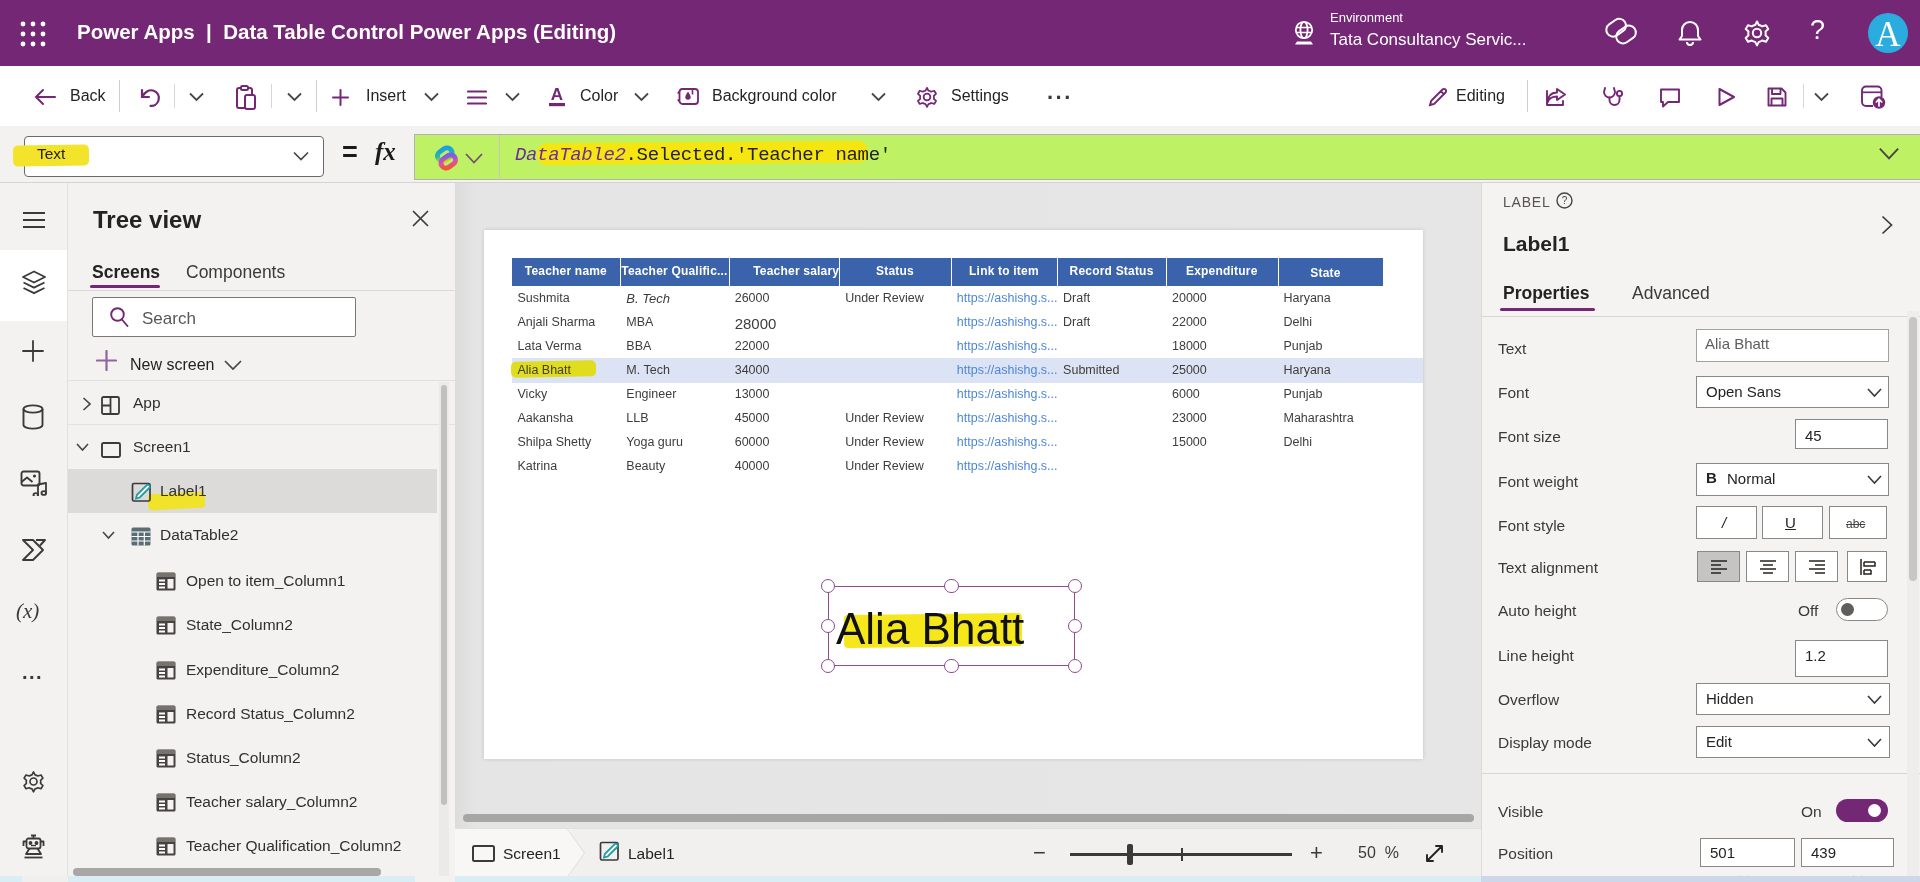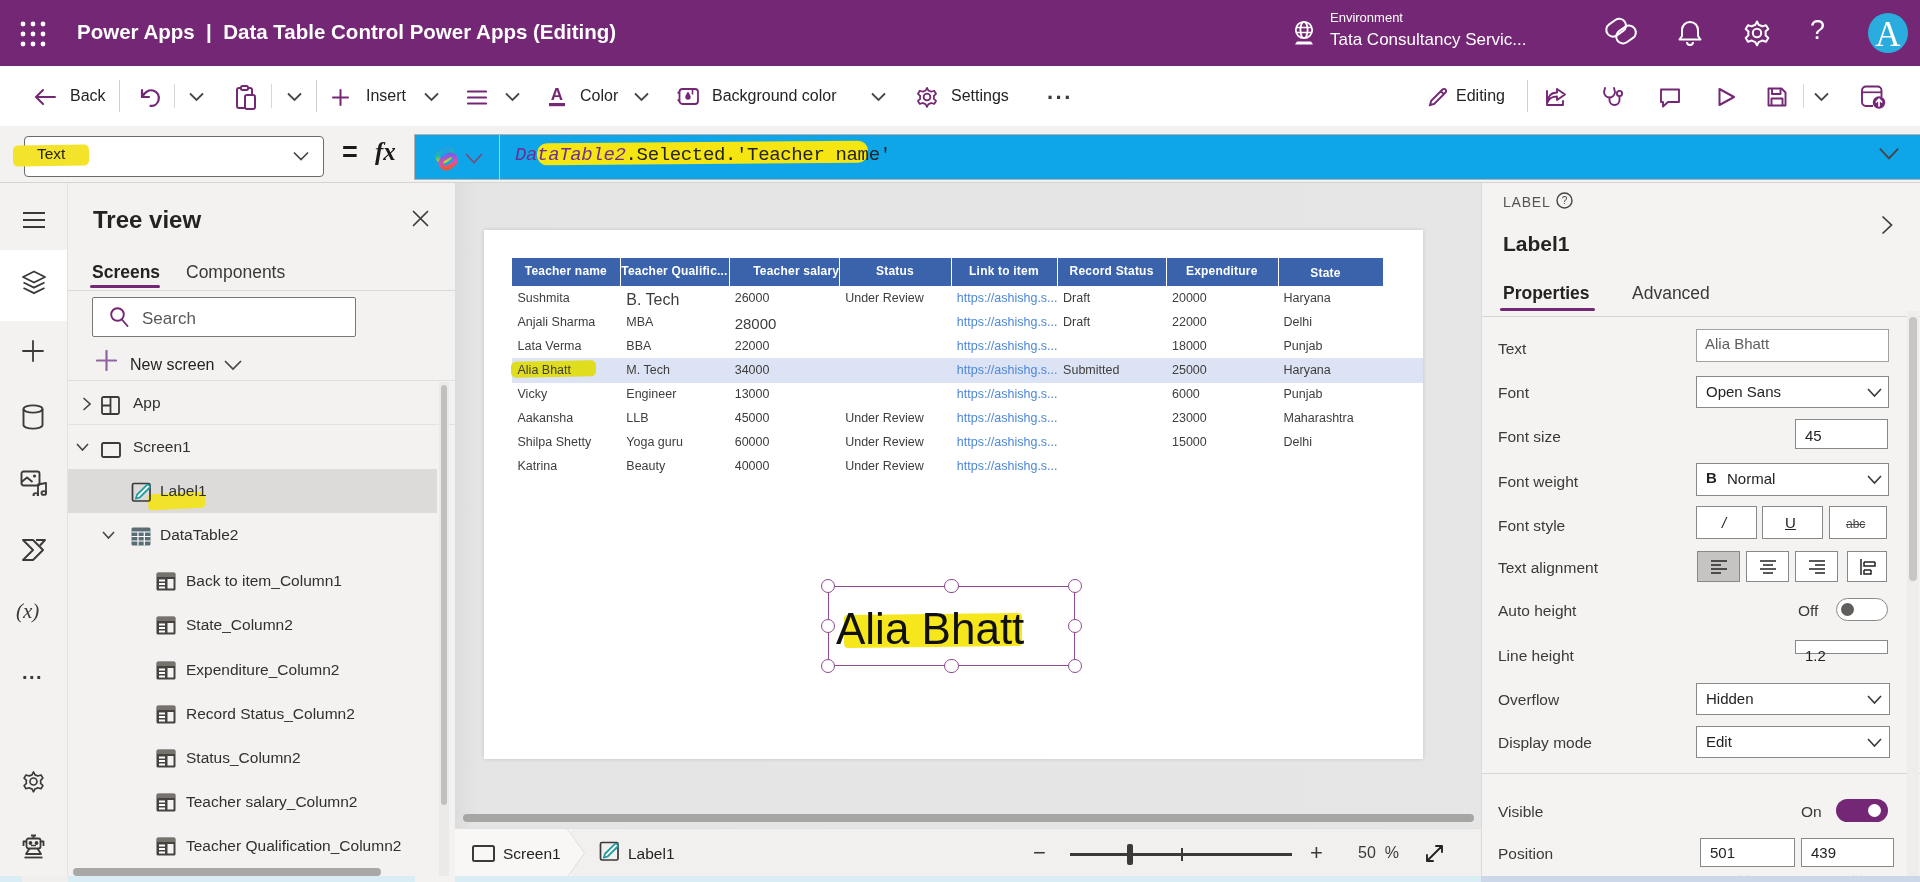--- a/index.html
+++ b/index.html
@@ -15,21 +15,21 @@
 
 
 #toolbar { position:absolute; left:0; top:66px; width:1920px; height:60px; background:#fff; }
 #toolbar .tb-txt { position:absolute; top:0; height:60px; line-height:60px; font-size:16px; color:#252423; }
 .vdiv { position:absolute; top:14px; width:1px; height:32px; background:#d1cfcd; }
 .vdiv2 { position:absolute; top:18px; width:1px; height:24px; background:#d8d6d4; }
 
 
 #fbar { position:absolute; left:0; top:126px; width:1920px; height:57px; background:#f3f2f1; border-bottom:1px solid #d6d4d2; }
 #fprop { position:absolute; left:24px; top:10px; width:300px; height:41px; background:#fff; border:1px solid #696a6b; border-radius:4px; }
-#finput { position:absolute; left:414px; top:8px; width:1506px; height:46px; background:#0ea5e9; border:1px solid #b3b1af; border-right:none;padding-left:7px; }
+#finput { position:absolute; left:414px; top:8px; width:1506px; height:46px; background:#bef264; border:1px solid #b3b1af; border-right:none;padding-left:7px; }
 .mono { font-family:"Liberation Mono", monospace; }
 
 
 #rail { position:absolute; left:0; top:183px; width:68px; height:699px; background:#f3f2f1; border-right:1px solid #e3e1df; }
 #tree { position:absolute; left:68px; top:183px; width:387px; height:699px; background:#f3f2f1; }
 #canvas { position:absolute; left:455px; top:183px; width:1026px; height:699px; background:linear-gradient(to right,#dcdcdc 0px,#e5e5e5 22px,#e6e6e6 100%); }
 #rpanel { position:absolute; left:1481px; top:183px; width:439px; height:699px; background:#f4f3f2; border-left:1px solid #dcdad8; }
 
 
 .treerow { position:absolute; left:0; width:380px; height:44px; }
@@ -356,21 +356,21 @@
 
     <div class="treerow colrow" style="top:376px;">
         <svg class="abs" style="left:88px;top:13px" width="20" height="19" viewBox="0 0 20 19">
           <rect x="0.5" y="0.5" width="19" height="18" rx="1.5" fill="#45423f"></rect>
           <rect x="1" y="1" width="18" height="4" fill="#76736f"></rect>
           <rect x="3" y="7.5" width="6" height="2" fill="#fff"></rect>
           <rect x="3" y="11" width="6" height="2" fill="#fff"></rect>
           <rect x="3" y="14.5" width="6" height="2" fill="#fff"></rect>
           <rect x="11.5" y="7" width="6" height="9.5" fill="#f4f3f2"></rect>
         </svg>
-        <div class="trlabel" style="left:118px;top:13px;">Back to item_Column1</div>
+        <div class="trlabel" style="left:118px;top:13px;">Open to item_Column1</div>
       </div>
     <div class="treerow colrow" style="top:420px;">
         <svg class="abs" style="left:88px;top:13px" width="20" height="19" viewBox="0 0 20 19">
           <rect x="0.5" y="0.5" width="19" height="18" rx="1.5" fill="#45423f"></rect>
           <rect x="1" y="1" width="18" height="4" fill="#76736f"></rect>
           <rect x="3" y="7.5" width="6" height="2" fill="#fff"></rect>
           <rect x="3" y="11" width="6" height="2" fill="#fff"></rect>
           <rect x="3" y="14.5" width="6" height="2" fill="#fff"></rect>
           <rect x="11.5" y="7" width="6" height="9.5" fill="#f4f3f2"></rect>
         </svg>
@@ -439,21 +439,21 @@
   </div>
 
   <div id="canvas">
     <div class="abs" style="left:29px;top:47px;width:939px;height:529px;background:#fff;box-shadow:0 0 4px rgba(0,0,0,0.15);"></div>
 
     <div class="abs" style="left:56.5px;top:175px;width:911px;height:25px;background:#dce3f4;"></div>
     <div class="abs" style="left:56px;top:178px;width:85px;height:16px;background:#e0dc1e;border-radius:5px;transform:rotate(-1deg);"></div>
 
     <div id="dtable" class="abs" style="left:56.5px;top:75px;width:872px;height:250px;">
         <div class="abs" style="left:6.0px;top:32.5px;font-size:12.5px;color:#3f3d3b;">Sushmita</div>
-        <div class="abs" style="left:114.8px;top:32.5px;font-size:16px;color:#3f3d3b;">B. Tech</div>
+        <div class="abs" style="left:114.8px;top:32.5px;font-size:13px;color:#3f3d3b;font-style:italic;">B. Tech</div>
         <div class="abs" style="left:223.2px;top:32.5px;font-size:12.5px;color:#3f3d3b;">26000</div>
         <div class="abs" style="left:333.7px;top:32.5px;font-size:12.5px;color:#3f3d3b;">Under Review</div>
         <div class="abs" style="left:445.3px;top:32.5px;font-size:12.5px;color:#4d87d8;">https://ashishg.s...</div>
         <div class="abs" style="left:551.6px;top:32.5px;font-size:12.5px;color:#3f3d3b;">Draft</div>
         <div class="abs" style="left:660.5px;top:32.5px;font-size:12.5px;color:#3f3d3b;">20000</div>
         <div class="abs" style="left:772.0px;top:32.5px;font-size:12.5px;color:#3f3d3b;">Haryana</div>
         <div class="abs" style="left:6.0px;top:56.5px;font-size:12.5px;color:#3f3d3b;">Anjali Sharma</div>
         <div class="abs" style="left:114.8px;top:56.5px;font-size:12.5px;color:#3f3d3b;">MBA</div>
         <div class="abs" style="left:223.2px;top:56.5px;font-size:15px;color:#3f3d3b;">28000</div>
         <div class="abs" style="left:445.3px;top:56.5px;font-size:12.5px;color:#4d87d8;">https://ashishg.s...</div>
@@ -608,21 +608,21 @@
           <path d="M1 0 V16 M4 3 H15 M4 3 V7 H15 V3 M4 11 H11 M4 11 V15 H11 V11"></path>
         </svg>
       </div>
 
     <div class="plabel" style="top:419px;">Auto height</div>
     <div class="abs" style="left:316px;top:419px;font-size:15.5px;color:#3b3a39;">Off</div>
     <div class="abs" style="left:354px;top:415px;width:52px;height:23px;border:1px solid #8a8886;border-radius:12px;background:#fff;"></div>
     <div class="abs" style="left:359px;top:420px;width:13px;height:13px;border-radius:50%;background:#605e5c;"></div>
 
     <div class="plabel" style="top:464px;">Line height</div>
-    <div class="pinput" style="left:313px;top:457px;width:93px;height:14px;">
+    <div class="pinput" style="left:313px;top:457px;width:93px;height:37px;">
         <span style="position:absolute;left:9px;top:6px;">1.2</span>
       </div>
 
     <div class="plabel" style="top:508px;">Overflow</div>
     <div class="pinput" style="left:214px;top:500px;width:194px;height:32px;">
         <span style="position:absolute;left:9px;top:6px;">Hidden</span>
       <svg class="abs" style="left:170px;top:11px" width="15" height="10" viewBox="0 0 15 10" fill="none" stroke="#3b3a39" stroke-width="1.6">
           <path d="M1 1 L7.5 8 L14 1"></path>
         </svg>
       </div>

